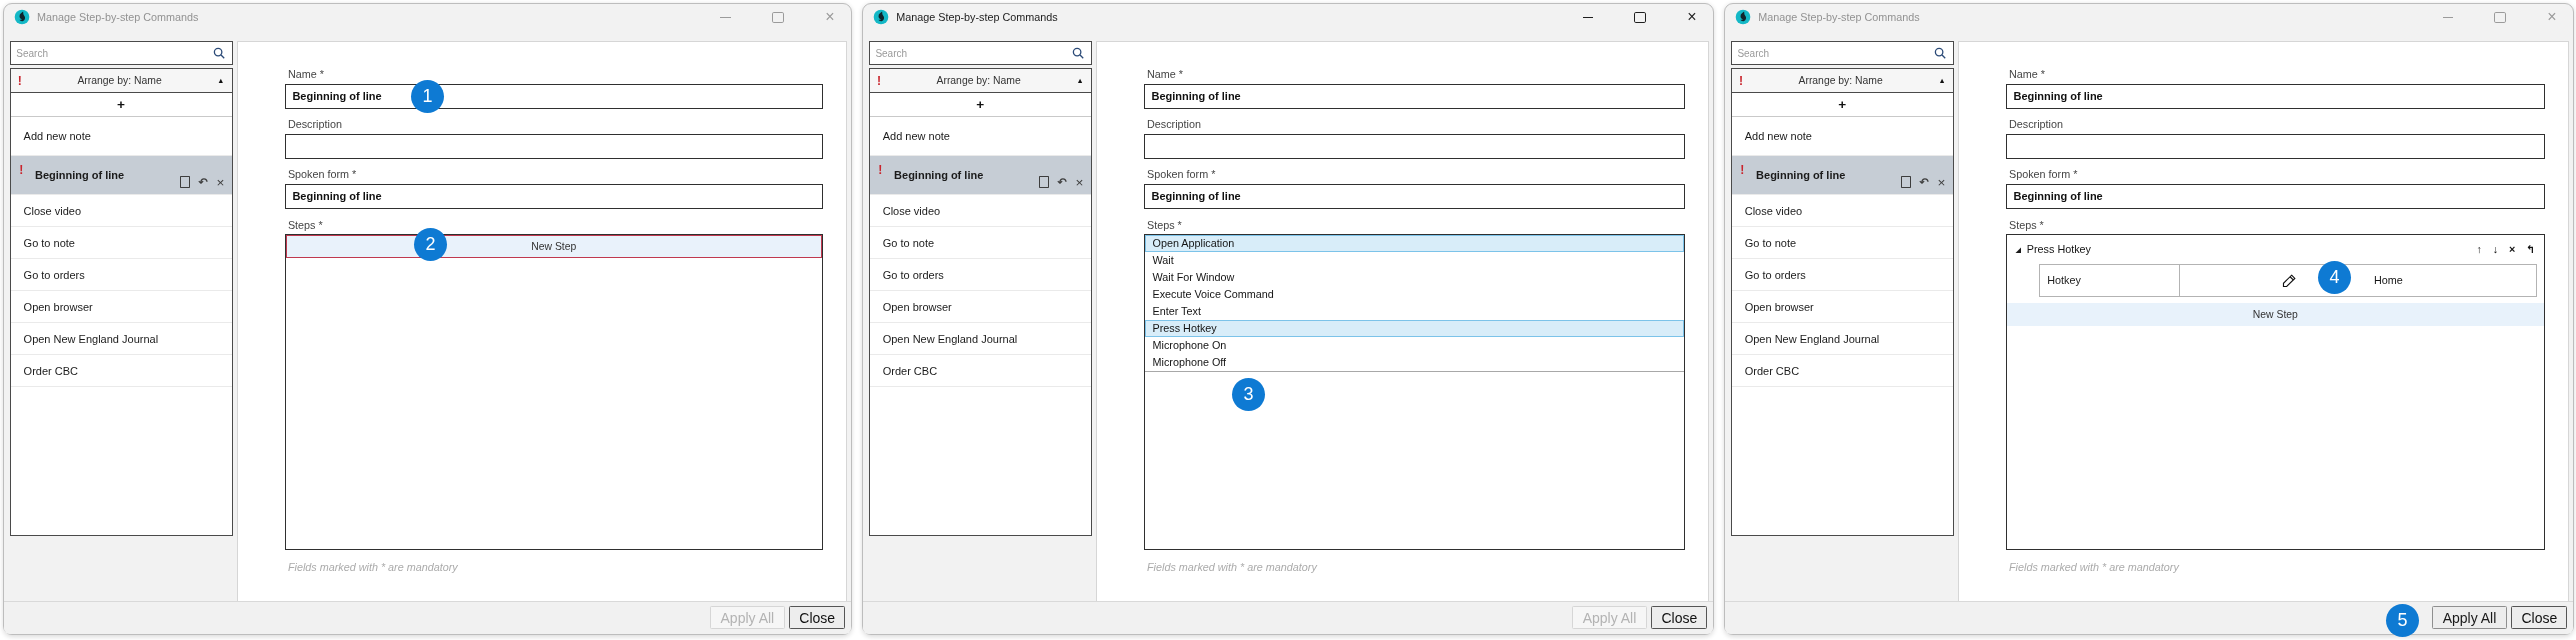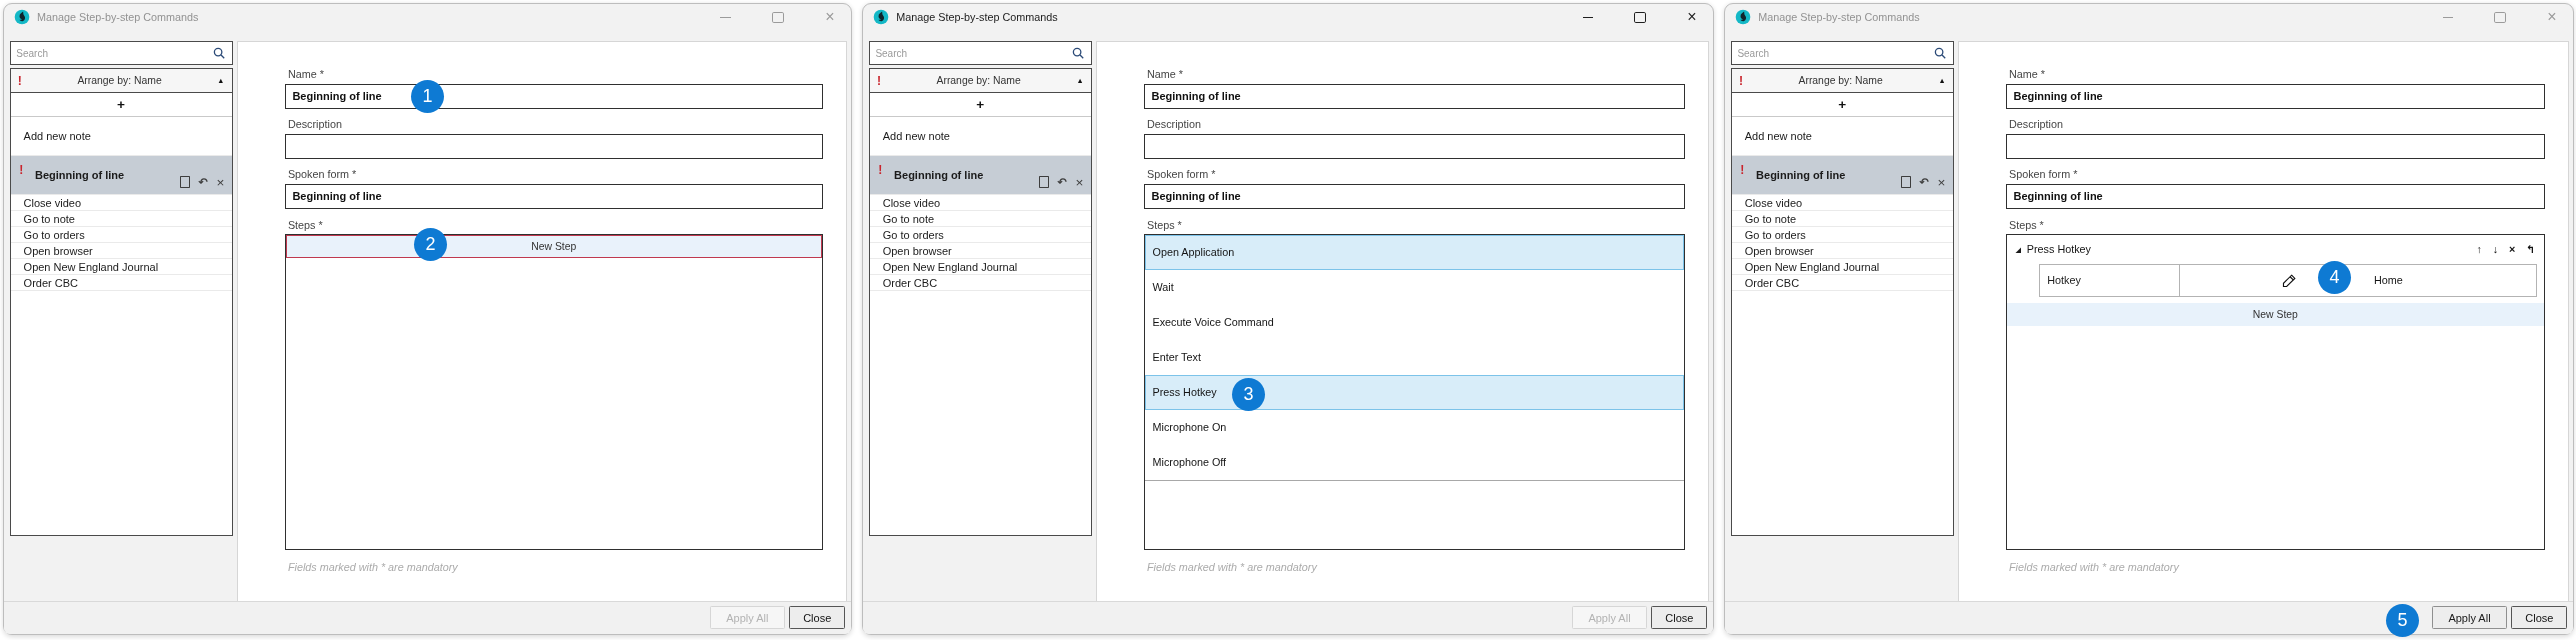--- a/index.html
+++ b/index.html
@@ -26,21 +26,21 @@
           padding:0 5.7px;margin-bottom:2.9px;box-sizing:border-box;}
   .search .ph{color:#9a9a9a;font-size:10px;flex:1;}
   .listbox{border:0.7px solid #4a4a4a;background:#fff;height:468px;box-sizing:border-box;overflow:hidden;}
   .arrange{height:24px;background:#f6f6f6;border-bottom:0.7px solid #4a4a4a;display:flex;align-items:center;
            padding:0 7.2px;font-size:10.4px;color:#333;box-sizing:border-box;}
   .arrange .mid{flex:1;text-align:center;}
   .excl{color:#c9252d;font-weight:700;font-size:12.2px;}
   .sort{font-size:7.2px;color:#111;}
   .plusrow{height:24px;border-bottom:0.7px solid #c9c9c9;display:flex;align-items:center;justify-content:center;
            font-size:13.6px;color:#111;font-weight:700;box-sizing:border-box;}
-  .item{height:16px;display:flex;align-items:center;padding-left:13px;border-bottom:0.7px solid #eaeaea;
+  .item{height:32px;display:flex;align-items:center;padding-left:13px;border-bottom:0.7px solid #eaeaea;
         font-size:11px;color:#1b1b1b;position:relative;box-sizing:border-box;background:#fff;}
   .item.first{height:39px;}
   .item.selected{height:39px;background:#c6cdd5;font-weight:700;padding-left:24.4px;}
   .item.selected .excl{position:absolute;left:8.6px;top:7.2px;}
   .rowicons{position:absolute;right:7.2px;bottom:5px;display:flex;gap:8.6px;align-items:center;color:#3d3d3d;}
   .ic-copy{position:relative;width:8px;height:10px;border:1.1px solid #3d3d3d;border-radius:0.7px;background:#c6cdd5;}
   .ic-copy::before{content:"";position:absolute;left:-3.6px;top:1.4px;width:8px;height:10px;border:1.1px solid #3d3d3d;
                    border-radius:0.7px;background:#c6cdd5;z-index:-1;}
   .ic-undo{font-size:11.5px;font-weight:700;line-height:1;}
   .ic-x{font-size:13.6px;font-weight:400;line-height:1;}
@@ -56,21 +56,21 @@
   .lbl.steps{top:177px;}
   .stepsbox{position:absolute;left:47px;right:23px;top:192px;height:316px;border:0.7px solid #2f2f2f;
             background:#fff;box-sizing:border-box;overflow:hidden;}
   .note{position:absolute;left:50px;top:519px;font-style:italic;color:#ababab;font-size:10.8px;}
 
   
   .newstep-red{height:23px;border:1.4px solid #c0394f;background:#e9f2fb;display:flex;align-items:center;
                justify-content:center;font-size:10.4px;color:#333;box-sizing:border-box;}
 
   
-  .opt{height:35px;display:flex;align-items:center;padding:0 6.5px;font-size:10.8px;color:#141414;
+  .opt{height:17px;display:flex;align-items:center;padding:0 6.5px;font-size:10.8px;color:#141414;
        border:0.7px solid transparent;box-sizing:border-box;background:#fff;}
   .opt.hl{background:#d8edf9;border-color:#7cc3e9;}
   .optdiv{border-top:0.7px solid #a8a8a8;}
 
   
   .stephead{height:29px;display:flex;align-items:center;padding:0 8.6px;font-size:10.8px;color:#141414;}
   .exp{font-size:7.2px;margin-right:5.7px;color:#1a1a1a;}
   .stepicons{margin-left:auto;display:flex;gap:10.8px;font-size:10.8px;color:#111;font-weight:700;}
   .stepicons span{line-height:1;}
   .hkrow{position:absolute;left:32px;right:7.2px;top:29px;height:33px;border:0.7px solid #b3b3b3;display:flex;background:#fff;box-sizing:border-box;}
@@ -78,21 +78,21 @@
                 font-size:10.8px;color:#1b1b1b;box-sizing:border-box;}
   .hkcell-value{flex:1;position:relative;display:flex;align-items:center;}
   .pencil{position:absolute;left:101px;top:7.2px;}
   .hkvalue{position:absolute;left:194px;font-size:10.8px;color:#141414;}
   .newstep-blue{position:absolute;left:0;right:0;top:68px;height:23px;background:#e8f2fb;display:flex;
                 align-items:center;justify-content:center;font-size:10.4px;color:#333;}
 
   
   .footer{position:absolute;left:0;right:0;bottom:0;height:32px;border-top:0.7px solid #d9d9d9;background:#f1f1f1;
           border-radius:0 0 5.7px 5.7px;}
-  .btn{position:absolute;top:4.3px;height:23px;font-size:11px;font-family:inherit;border-radius:1.4px;
+  .btn{position:absolute;top:4.3px;height:23px;font-size:14px;font-family:inherit;border-radius:1.4px;
        display:flex;align-items:center;justify-content:center;box-sizing:border-box;}
   .btn-apply{right:66px;width:75px;background:#f6f6f6;border:0.7px solid #d6d6d6;color:#b3b3b3;}
   .btn-apply.enabled{background:#ededed;border:0.7px solid #8f8f8f;color:#1a1a1a;}
   .btn-close{right:5.7px;width:56px;background:#ededed;border:1.4px solid #555;color:#111;}
 
   
   .badge{position:absolute;width:33px;height:33px;border-radius:50%;background:#0e7ad3;color:#fff;
          display:flex;align-items:center;justify-content:center;font-size:18px;z-index:50;}
 </style>
 </head>
@@ -230,20 +230,21 @@
     <div class="lbl name">Name *</div>
     <div class="inputbox name">Beginning of line</div>
     <div class="lbl desc">Description</div>
     <div class="inputbox desc"></div>
     <div class="lbl spoken">Spoken form *</div>
     <div class="inputbox spoken">Beginning of line</div>
     <div class="lbl steps">Steps *</div>
     <div class="stepsbox">
       <div class="opt hl">Open Application</div>
       <div class="opt">Wait</div>
+      <div class="opt">Wait For Window</div>
       <div class="opt">Execute Voice Command</div>
       <div class="opt">Enter Text</div>
       <div class="opt hl">Press Hotkey</div>
       <div class="opt">Microphone On</div>
       <div class="opt">Microphone Off</div>
       <div class="optdiv"></div>
     </div>
     <div class="note">Fields marked with * are mandatory</div>
   </div>
 

